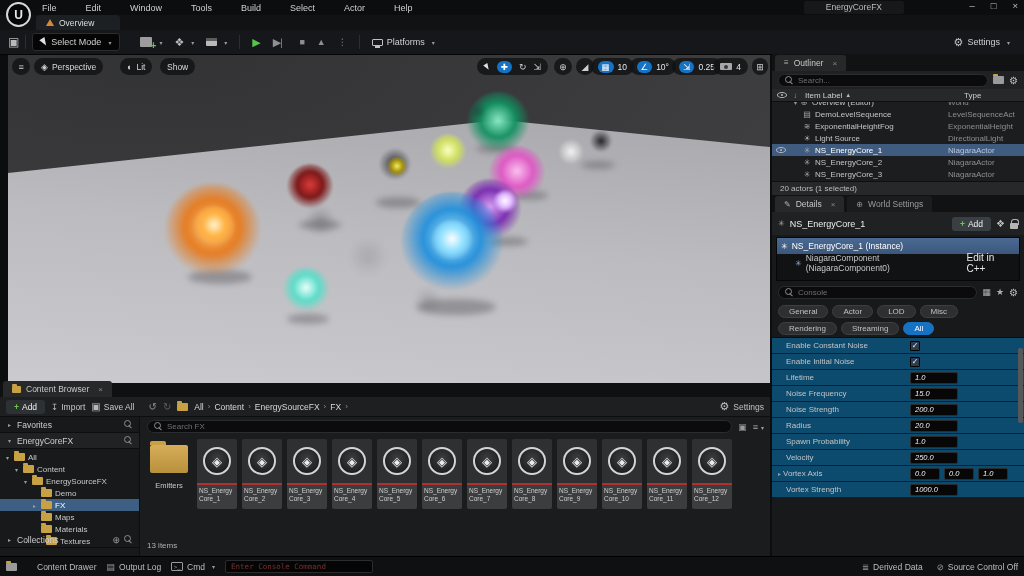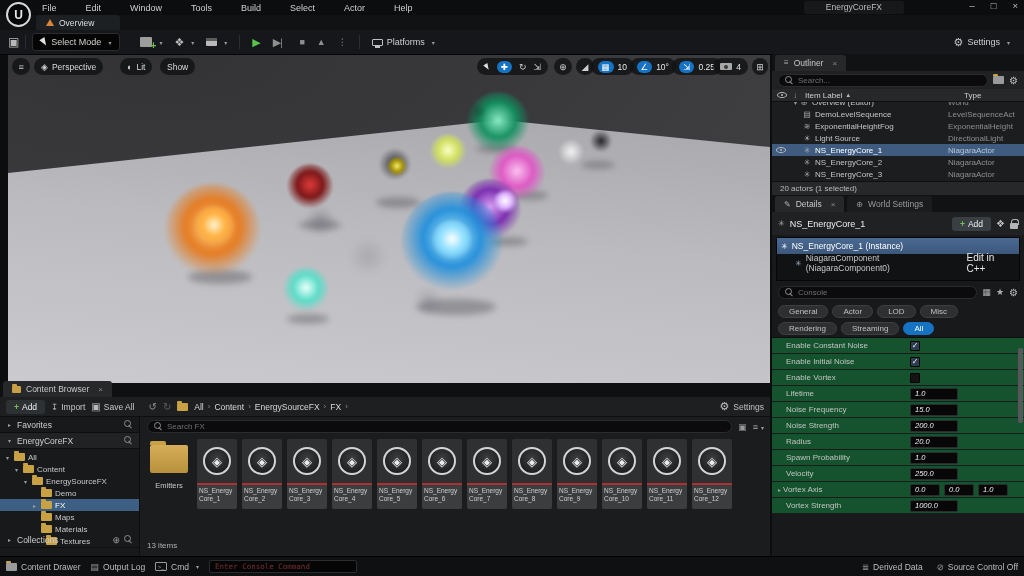--- a/index.html
+++ b/index.html
@@ -101,21 +101,21 @@
   #add-btn { margin-left:auto; background:#3a3f44; border-radius:3px; padding:2px 8px; display:flex; gap:3px; align-items:center; color:#f0f0f0; font-size:8.5px; }
   .plus-green { color:#6fc24f; font-weight:bold; }
   #component-box { margin:2px 4px; background:#101214; border:1px solid #060708; }
   .comp-row { height:16px; display:flex; align-items:center; gap:4px; font-size:8.5px; padding:0 4px; color:#d8d8d8; }
   .comp-row.sel { background:linear-gradient(180deg,#4a6a92,#3c577c); color:#fff; }
   #edit-cpp { margin-left:auto; color:#e8e8e8; font-size:10px; }
   #chips { display:flex; flex-wrap:wrap; gap:4px; padding:4px 6px 2px; }
   .chip { height:13px; padding:0 10px; background:#2d2f31; border:1px solid #3d3f41; border-radius:7px;
      font-size:8px; color:#c0c0c0; display:flex; align-items:center; }
   .chip.all { background:#1673c4; border-color:#1673c4; color:#fff; }
-  #props { position:relative; background:#14532d; border-top:1px solid #0c0e0f; }
+  #props { position:relative; background:#0c4a6e; border-top:1px solid #0c0e0f; }
   .prop-row { height:16px; display:flex; align-items:center; border-bottom:1px solid #191b1d; padding-left:14px; font-size:8px; color:#c4c4c4; }
   .prop-ctrl { position:absolute; left:138px; display:flex; gap:4px; align-items:center; }
   .prop-field { width:48px; height:12px; background:#070707; border:1px solid #2a2c2e; border-radius:2px;
      color:#efefef; font-size:7.5px; display:flex; align-items:center; padding-left:4px;font-style:italic; }
   .prop-field.small { width:30px; }
   .cb { width:10px; height:10px; background:#141414; border:1px solid #020202; border-radius:1px;
      display:flex; align-items:center; justify-content:center; color:#e8f0ff; font-size:8px; }
   .cb.on { background:#2e3c50; }
   .scrollbar { position:absolute; right:1px; width:5px; border-radius:2px; background:#55575a; }
 
@@ -467,26 +467,20 @@
             <div class="cb on">✓</div>
           </div>
         </div>
         <div class="prop-row">
           <span>Enable Initial Noise</span>
           <div class="prop-ctrl">
             <div class="cb on">✓</div>
           </div>
         </div>
         <div class="prop-row">
-          <span>Enable Vortex</span>
-          <div class="prop-ctrl">
-            <div class="cb"></div>
-          </div>
-        </div>
-        <div class="prop-row">
           <span>Lifetime</span>
           <div class="prop-ctrl">
             <div class="prop-field">1.0</div>
           </div>
         </div>
         <div class="prop-row">
           <span>Noise Frequency</span>
           <div class="prop-ctrl">
             <div class="prop-field">15.0</div>
           </div>
@@ -769,21 +763,21 @@
               <div>NS_Energy</div>
               <div>Core_12</div>
             </div>
           </div>
         </div>
       <div id="items-count">13 items</div>
     </div>
   </div>
 
   <div id="statusbar" class="abs">
-    <div class="row" style="gap:4px">
+    <div class="row" style="gap:20px">
       <span class="i-folder" style="--fc:#9a9a9a;background:#9a9a9a"></span>
       <span>Content Drawer</span>
     </div>
     <div class="row" style="gap:4px">
       <span style="color:#9a9a9a;font-size:9px">▤</span>
       <span>Output Log</span>
     </div>
     <div class="row" style="gap:4px">
       <span class="cmd-box">&gt;_</span>
       <span>Cmd</span>

